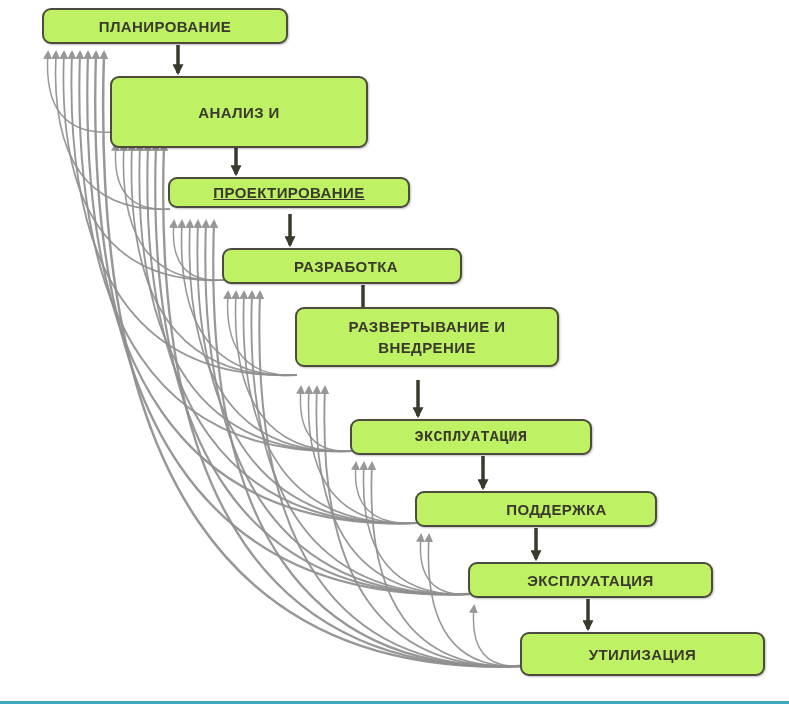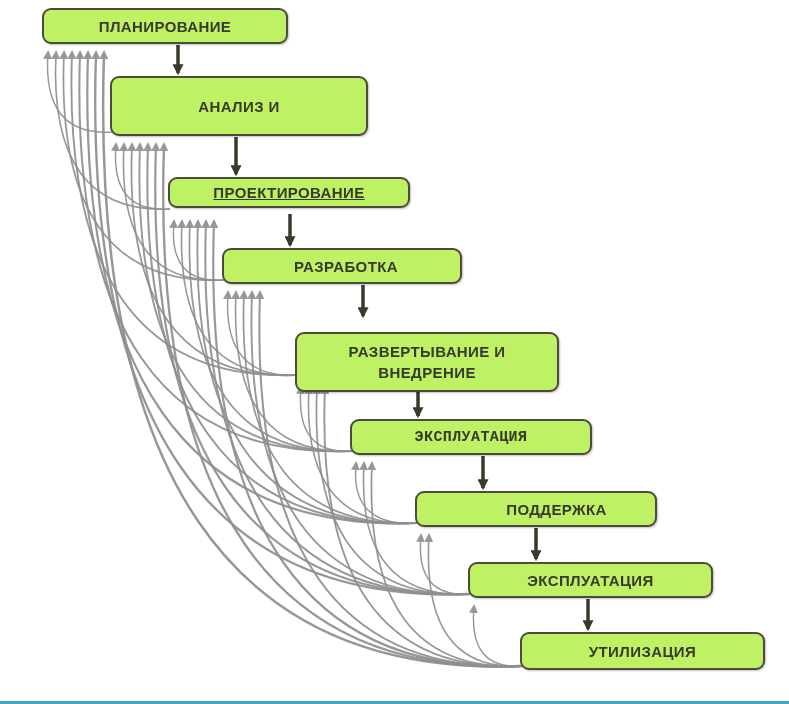--- a/index.html
+++ b/index.html
@@ -74,40 +74,40 @@
       <path d="M522,666 Q246,678 260,293" class="fb-arrow" stroke-width="2.05" marker-end="url(#mGray)"></path>
       <path d="M522,666 Q313,676 325,388" class="fb-arrow" stroke-width="1.90" marker-end="url(#mGray)"></path>
       <path d="M522,666 Q362,674 372,464" class="fb-arrow" stroke-width="1.75" marker-end="url(#mGray)"></path>
       <path d="M522,666 Q421,672 429,536" class="fb-arrow" stroke-width="1.60" marker-end="url(#mGray)"></path>
       <path d="M522,666 Q468,670 474,607" class="fb-arrow" stroke-width="1.45" marker-end="url(#mGray)"></path>
     </svg>
   <div id="nodes">
       <div class="node" style="left: 42px; top: 8px; width: 246px; height: 36px;">
         <div>ПЛАНИРОВАНИЕ</div>
       </div>
-      <div class="node" style="left: 110px; top: 76px; width: 258px; height: 60px;">
+      <div class="node" style="left: 110px; top: 76px; width: 258px; height: 72px;">
         <div>АНАЛИЗ И</div>
       </div>
       <div class="node" style="left: 168px; top: 177px; width: 242px; height: 31px; text-decoration: underline;">
         <div>ПРОЕКТИРОВАНИЕ</div>
       </div>
       <div class="node" style="left: 222px; top: 248px; width: 240px; height: 36px; padding-left: 8px;">
         <div>РАЗРАБОТКА</div>
       </div>
-      <div class="node" style="left: 295px; top: 332px; width: 264px; height: 60px;">
+      <div class="node" style="left: 295px; top: 307px; width: 264px; height: 60px;">
         <div>РАЗВЕРТЫВАНИЕ И</div>
         <div>ВНЕДРЕНИЕ</div>
       </div>
       <div class="node" style="left: 350px; top: 419px; width: 242px; height: 36px; font-family: Liberation Mono, monospace;">
         <div>ЭКСПЛУАТАЦИЯ</div>
       </div>
       <div class="node" style="left: 415px; top: 491px; width: 242px; height: 36px; padding-left: 41px;">
         <div>ПОДДЕРЖКА</div>
       </div>
       <div class="node" style="left: 468px; top: 562px; width: 245px; height: 36px;">
         <div>ЭКСПЛУАТАЦИЯ</div>
       </div>
-      <div class="node" style="left: 520px; top: 632px; width: 245px; height: 38px;">
+      <div class="node" style="left: 520px; top: 632px; width: 245px; height: 44px;">
         <div>УТИЛИЗАЦИЯ</div>
       </div>
     </div>
   <div class="bottom-line"></div>
 </div>
 
 </body></html>

